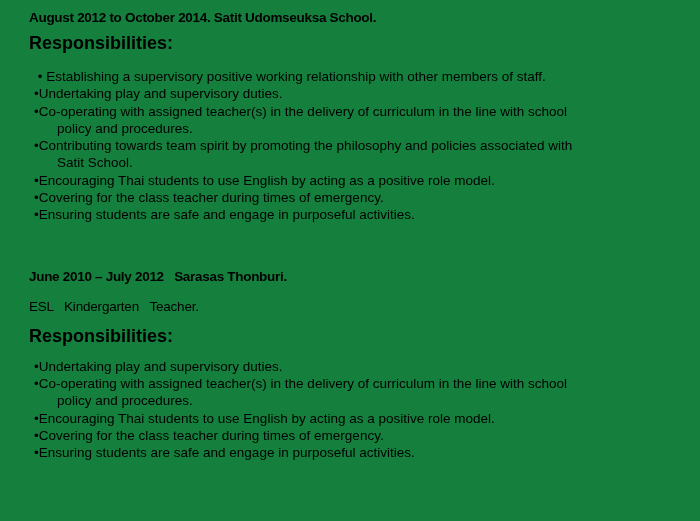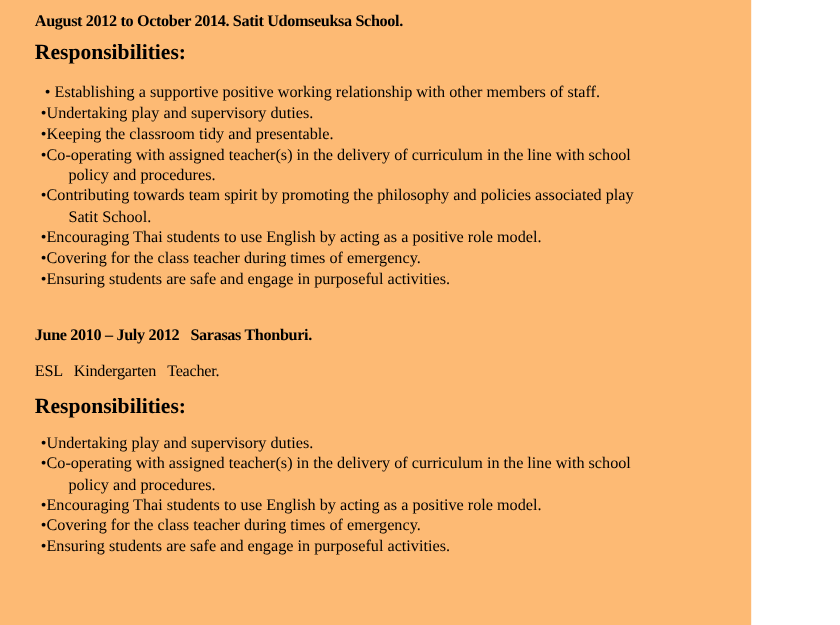--- a/index.html
+++ b/index.html
@@ -9,26 +9,25 @@
   }
   body {
     width: 700px;
     height: 521px;
     overflow: hidden;
     font-family: "Liberation Sans", sans-serif;
     color: #000000;
   }
   .page {
     position: relative;
-    width: 626px;
+    width: 700px;
     height: 521px;
-    background: #fdba74;
+    background: #15803d;
     padding: 9px 20px 0 29px;
     box-sizing: border-box;
-    font-family: Liberation Serif, serif;
   }
   .job-heading {
     font-size: 13.5px;
     font-weight: bold;
     letter-spacing: -0.3px;
     line-height: 17px;
     white-space: pre-wrap;
     margin: 0;
   }
   .job-subtitle {
@@ -50,40 +49,39 @@
     padding: 0;
     max-width: 650px;
   }
   .bullet-list li {
     font-size: 13.5px;
     line-height: 17.3px;
     padding-left: 23px;
     text-indent: -23px;
     white-space: pre-wrap;
   }
-  .section-2 .job-heading { margin-top: 29px; }
+  .section-2 .job-heading { margin-top: 44px; }
   .section-2 .job-subtitle { margin-top: 13px; }
   .section-2 .resp-heading { margin-top: 13px; }
   .section-2 .bullet-list { margin-top: 13px; }
 </style>
 </head>
 <body>
 
 <div class="page">
 
   <div class="section section-1">
     <p class="job-heading">August 2012 to October 2014. Satit Udomseuksa School.</p>
     <p class="resp-heading">Responsibilities:</p>
     <ul class="bullet-list">
-      <li> • Establishing a supportive positive working relationship with other members of staff.</li>
+      <li> • Establishing a supervisory positive working relationship with other members of staff.</li>
       <li>•Undertaking play and supervisory duties.</li>
-      <li>•Keeping the classroom tidy and presentable.</li>
       <li>•Co-operating with assigned teacher(s) in the delivery of curriculum in the line with school
 policy and procedures.</li>
-      <li>•Contributing towards team spirit by promoting the philosophy and policies associated play
+      <li>•Contributing towards team spirit by promoting the philosophy and policies associated with
 Satit School.</li>
       <li>•Encouraging Thai students to use English by acting as a positive role model.</li>
       <li>•Covering for the class teacher during times of emergency.</li>
       <li>•Ensuring students are safe and engage in purposeful activities.</li>
     </ul>
   </div>
 
   <div class="section section-2">
     <p class="job-heading">June 2010 – July 2012   Sarasas Thonburi.</p>
     <p class="job-subtitle">ESL   Kindergarten   Teacher.</p>

